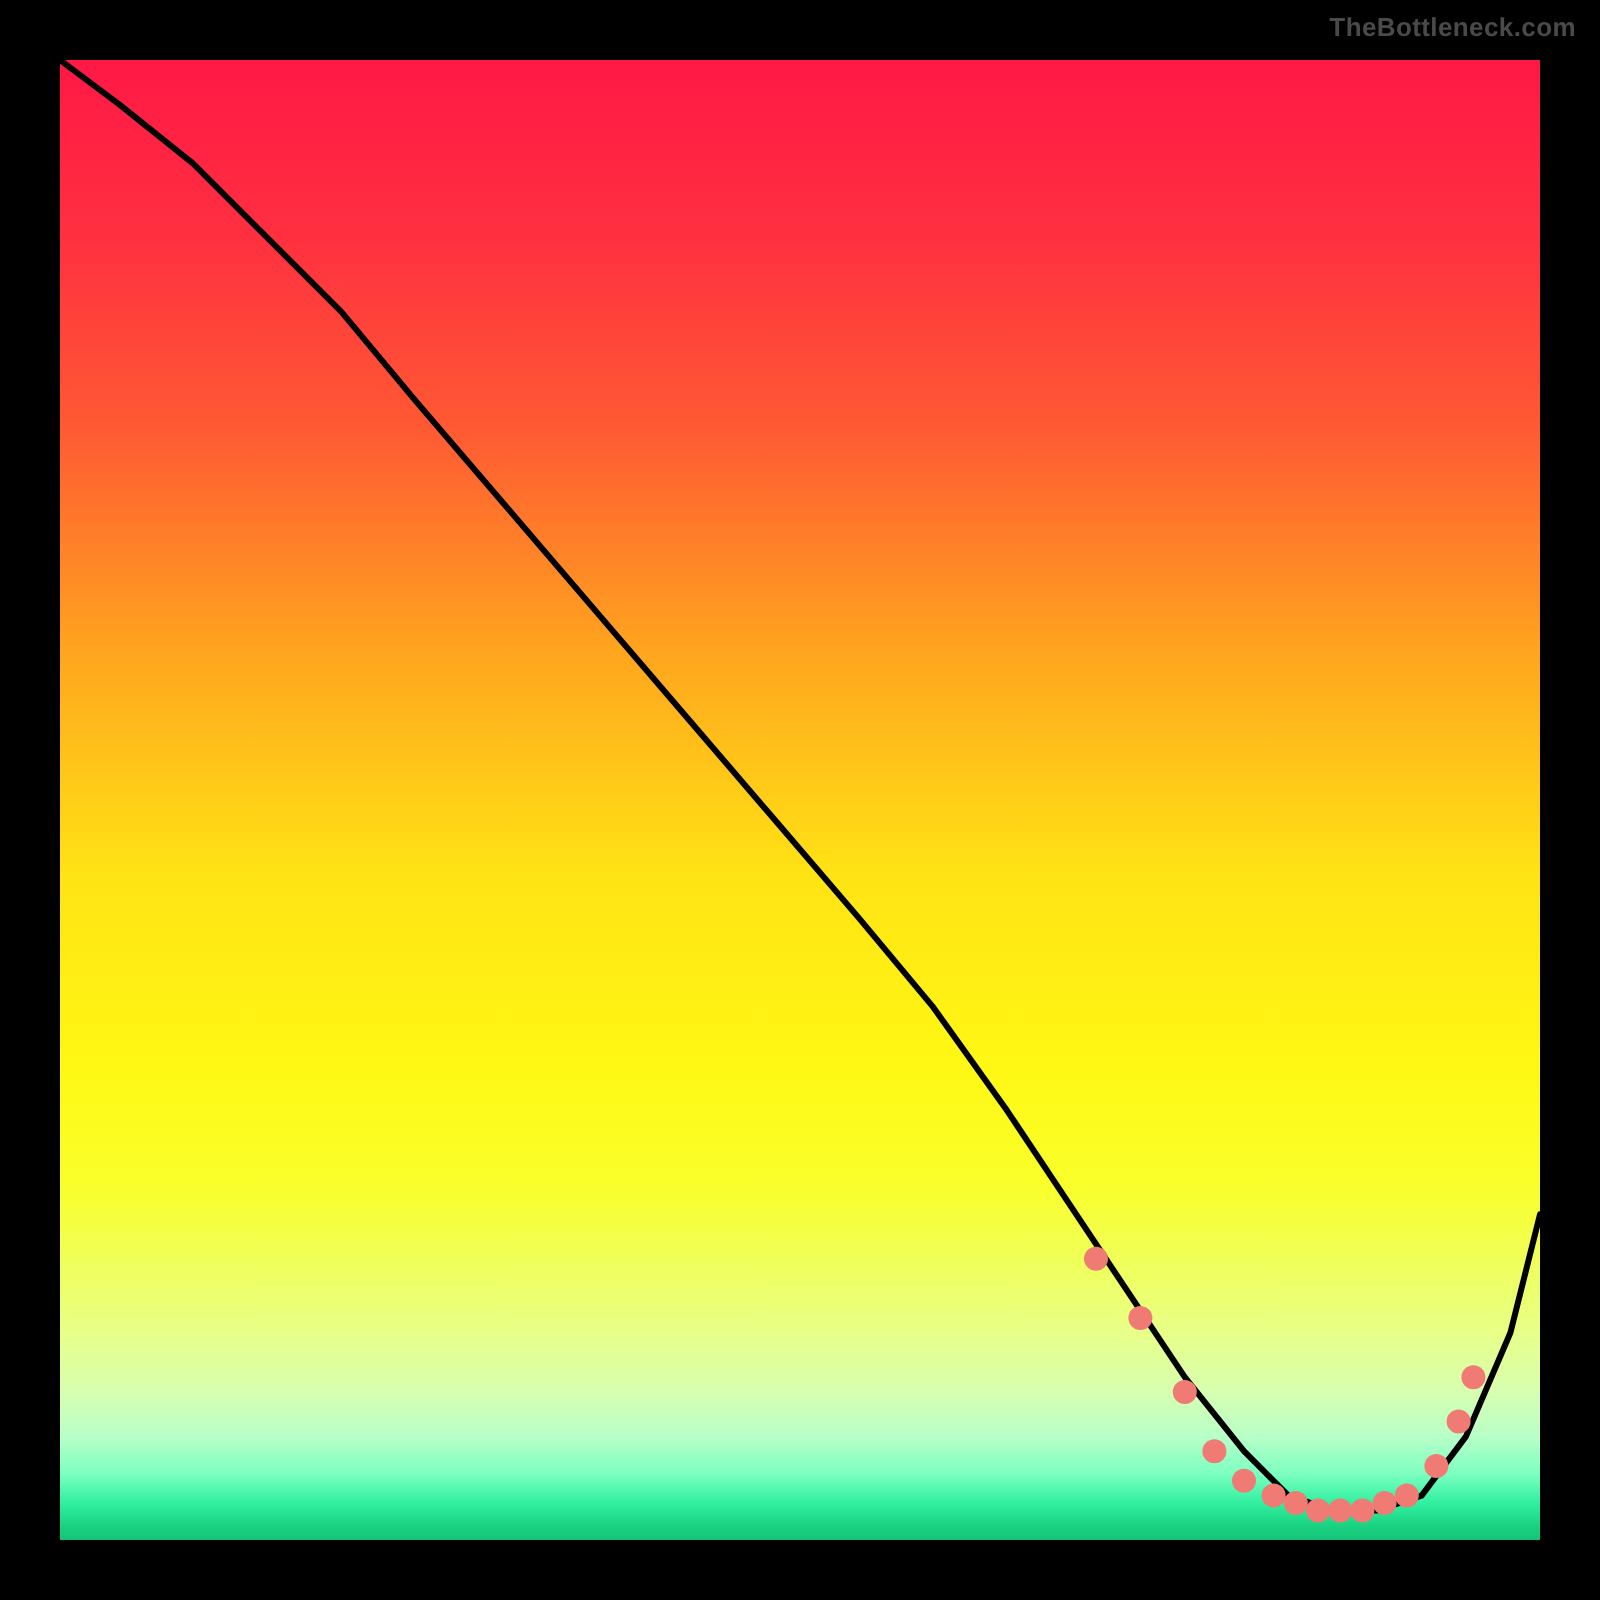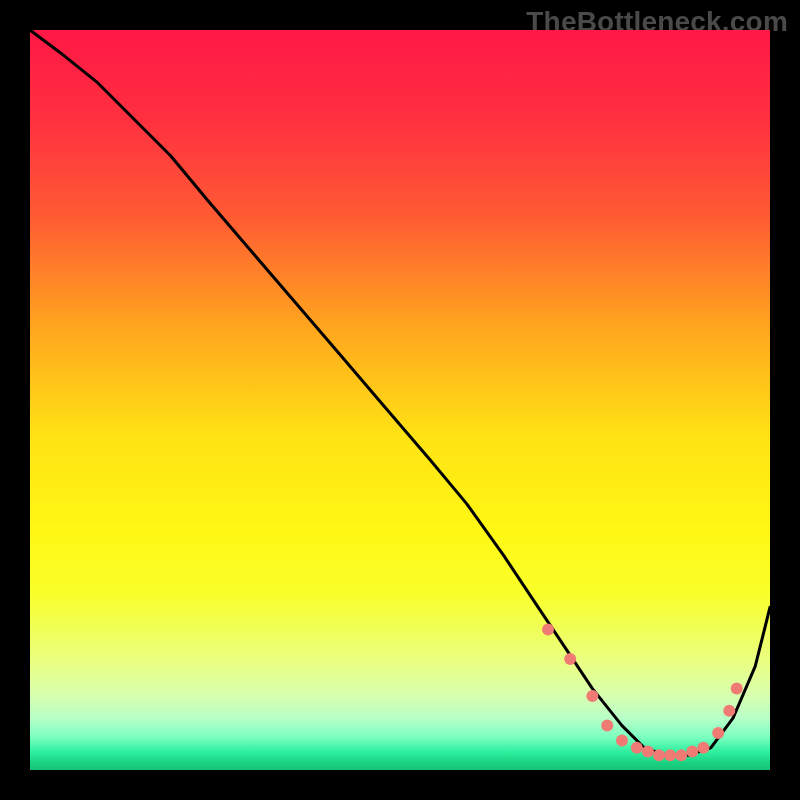--- a/index.html
+++ b/index.html
@@ -16,21 +16,21 @@
     top: 30px;
     width: 740px;
     height: 740px;
     overflow: hidden;
   }
   .attribution {
     position: absolute;
     top: 6px;
     right: 12px;
     font-family: Arial, Helvetica, sans-serif;
-    font-size: 28px;
+    font-size: 13px;
     font-weight: 600;
     color: #4a4a4a;
     letter-spacing: 0.2px;
   }
   svg { display: block; }
   .curve {
     fill: none;
     stroke: #000;
     stroke-width: 3;
     stroke-linecap: round;

